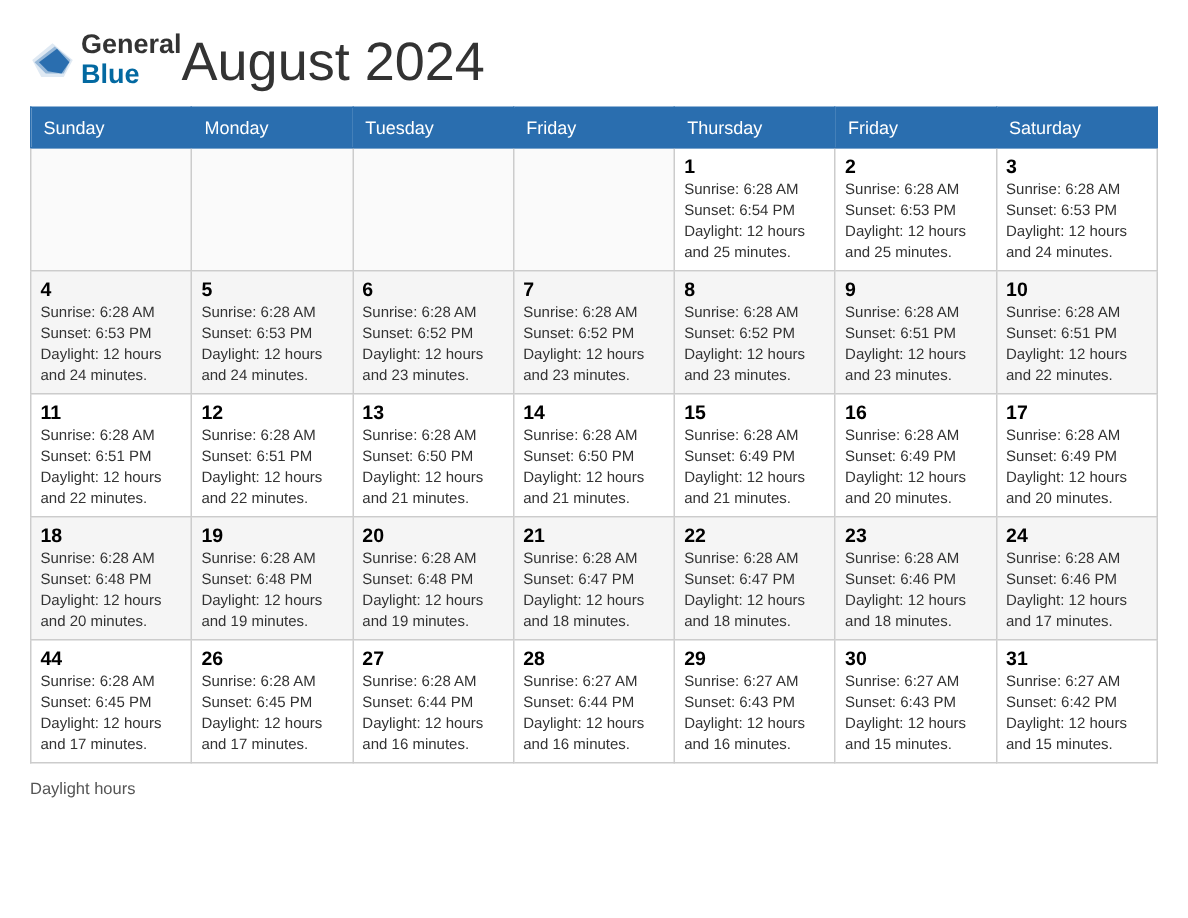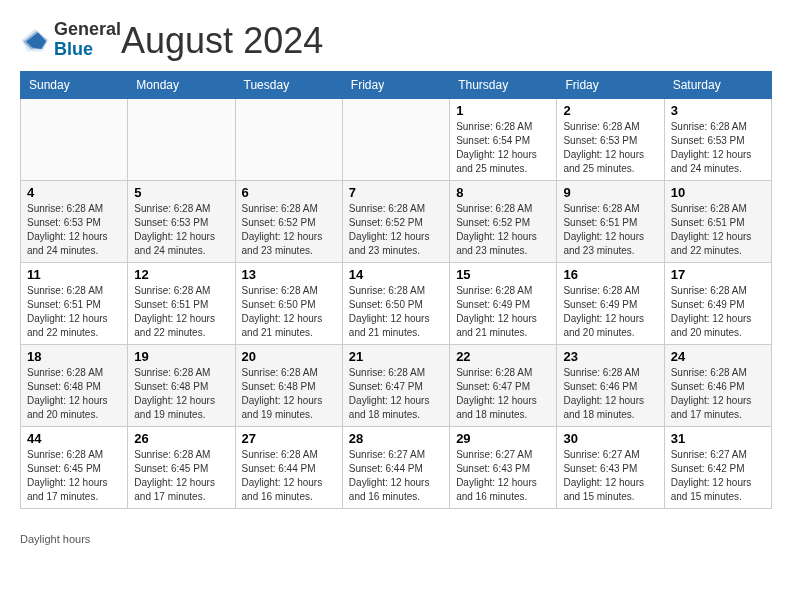--- a/index.html
+++ b/index.html
@@ -76,21 +76,21 @@
     }
     .day-info {
       color: #333;
       line-height: 1.4;
       font-size: 10px;
     }
     .empty-cell {
       background: #fafafa !important;
     }
     .footer {
-      margin-top: 24px;
+      margin-top: 11px;
       font-size: 11px;
       color: #555;
       text-align: left;
     }
   </style>
 </head>
 <body>
 
 <div class="header">
   <div class="logo">

